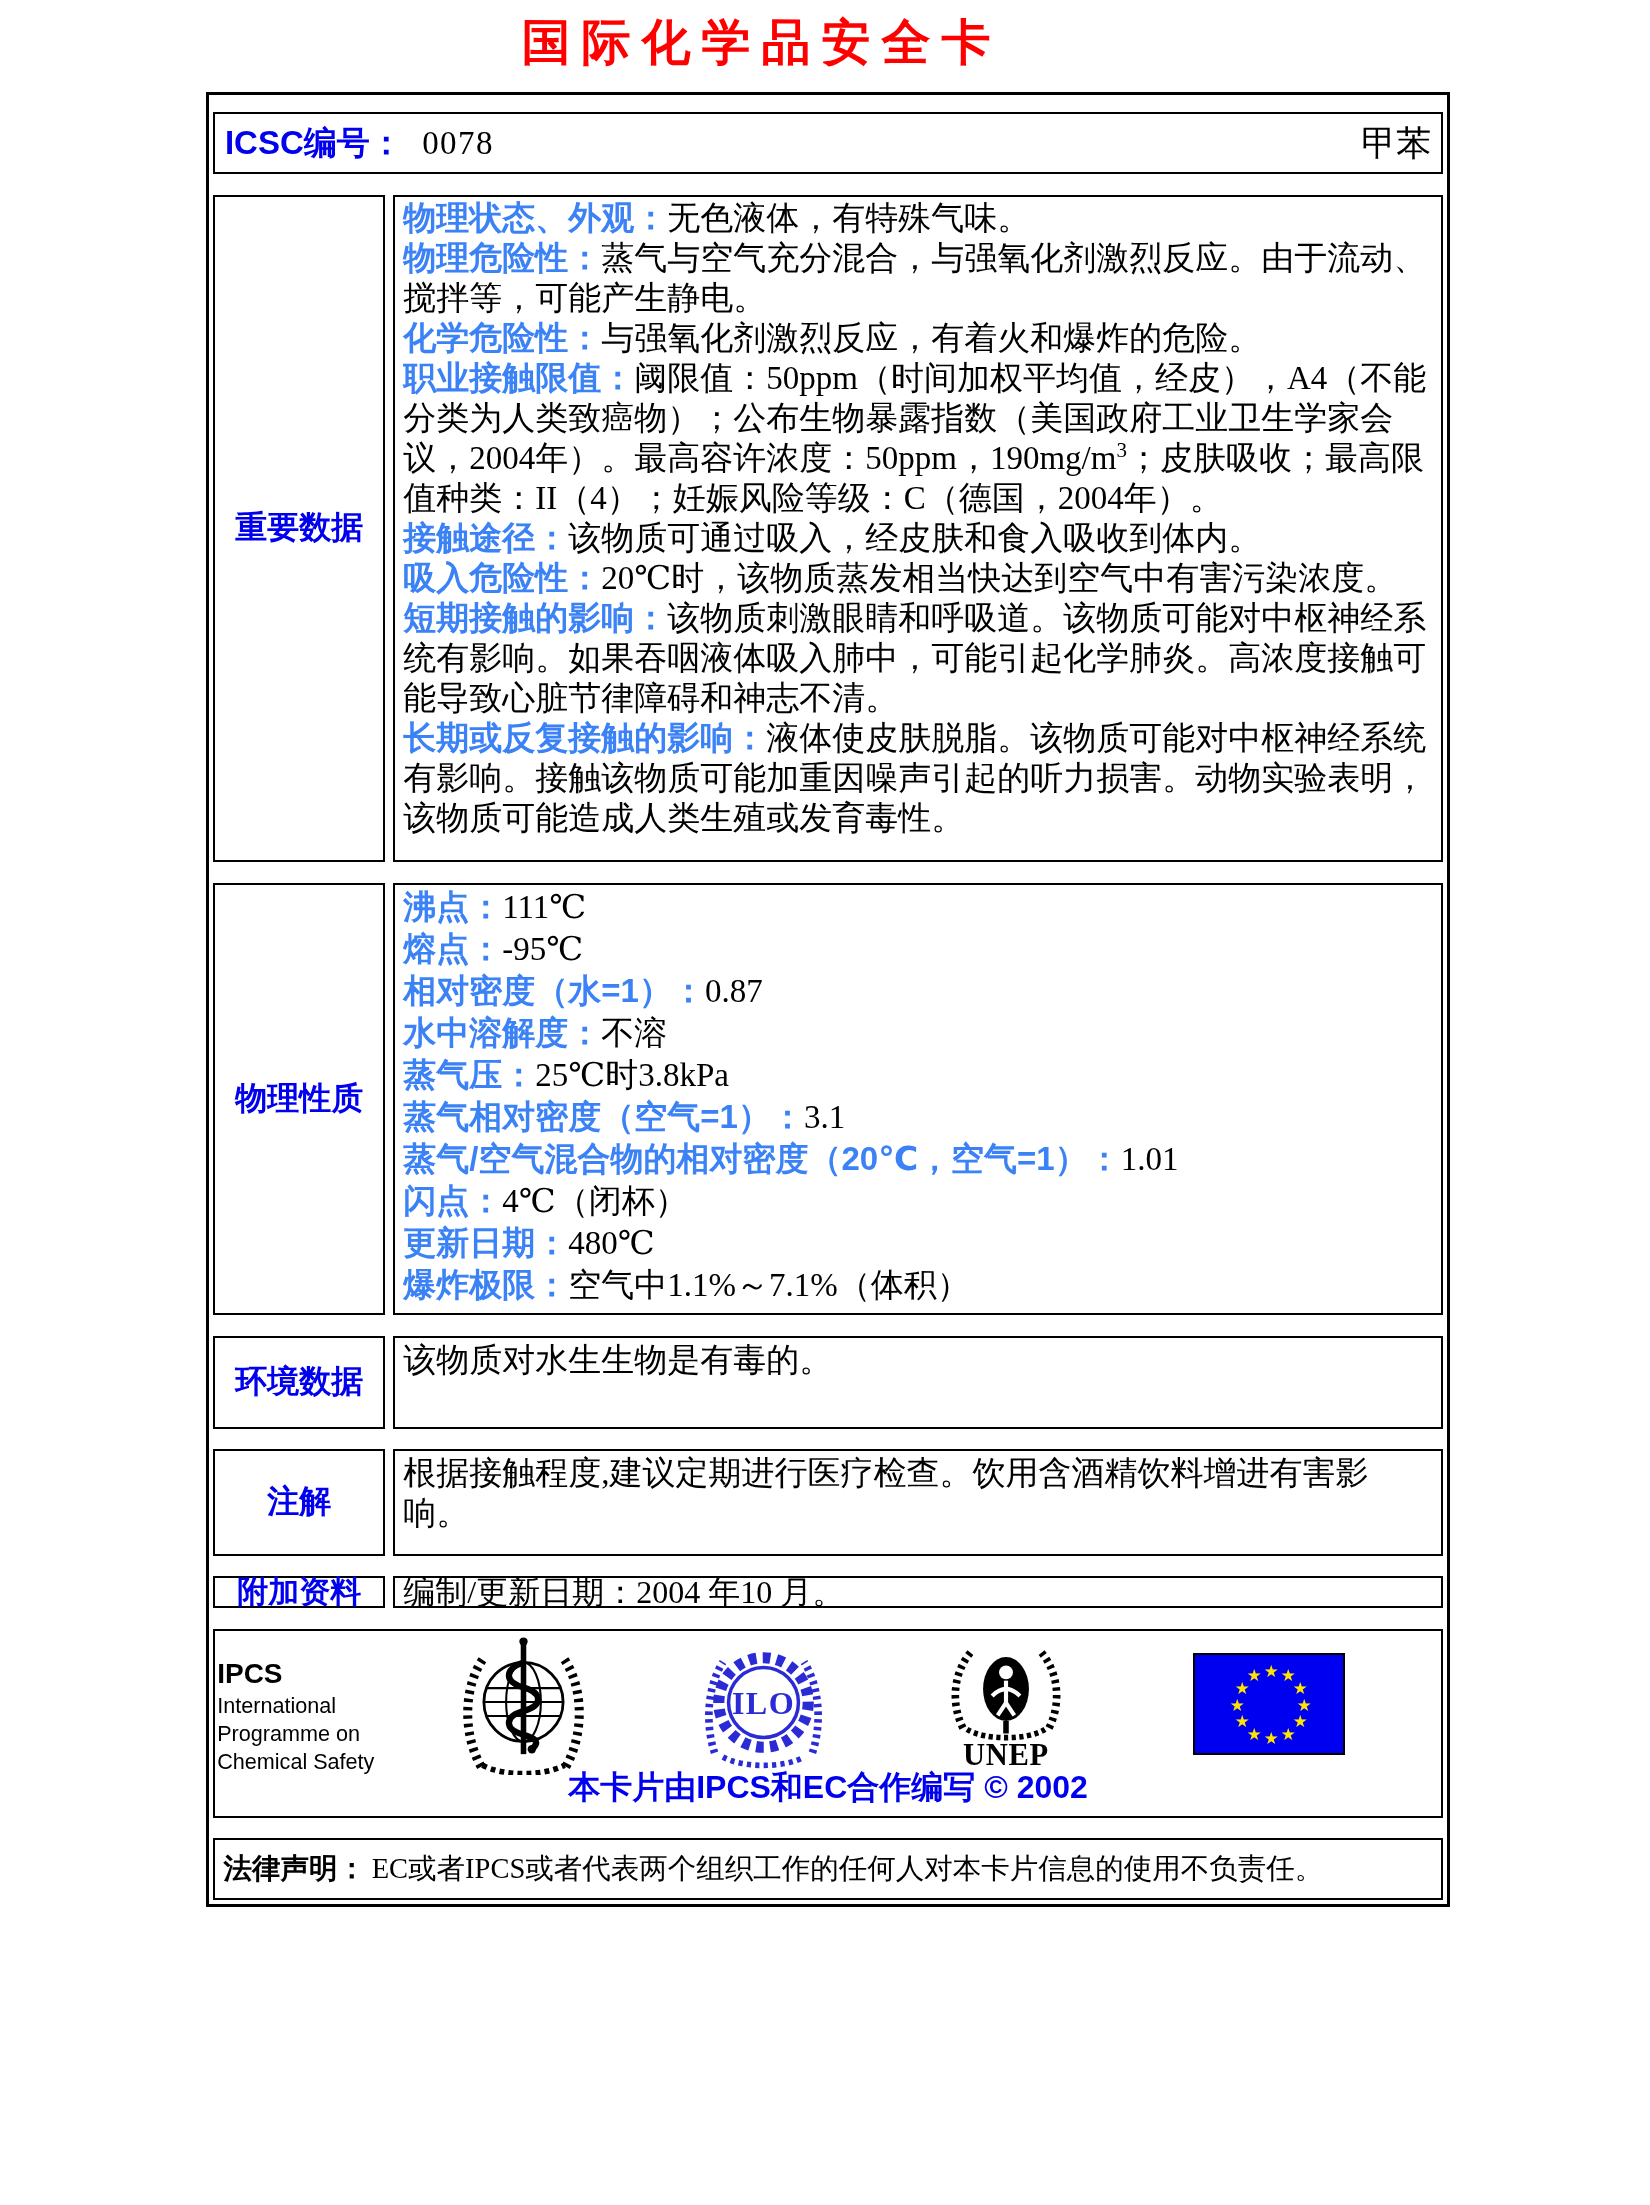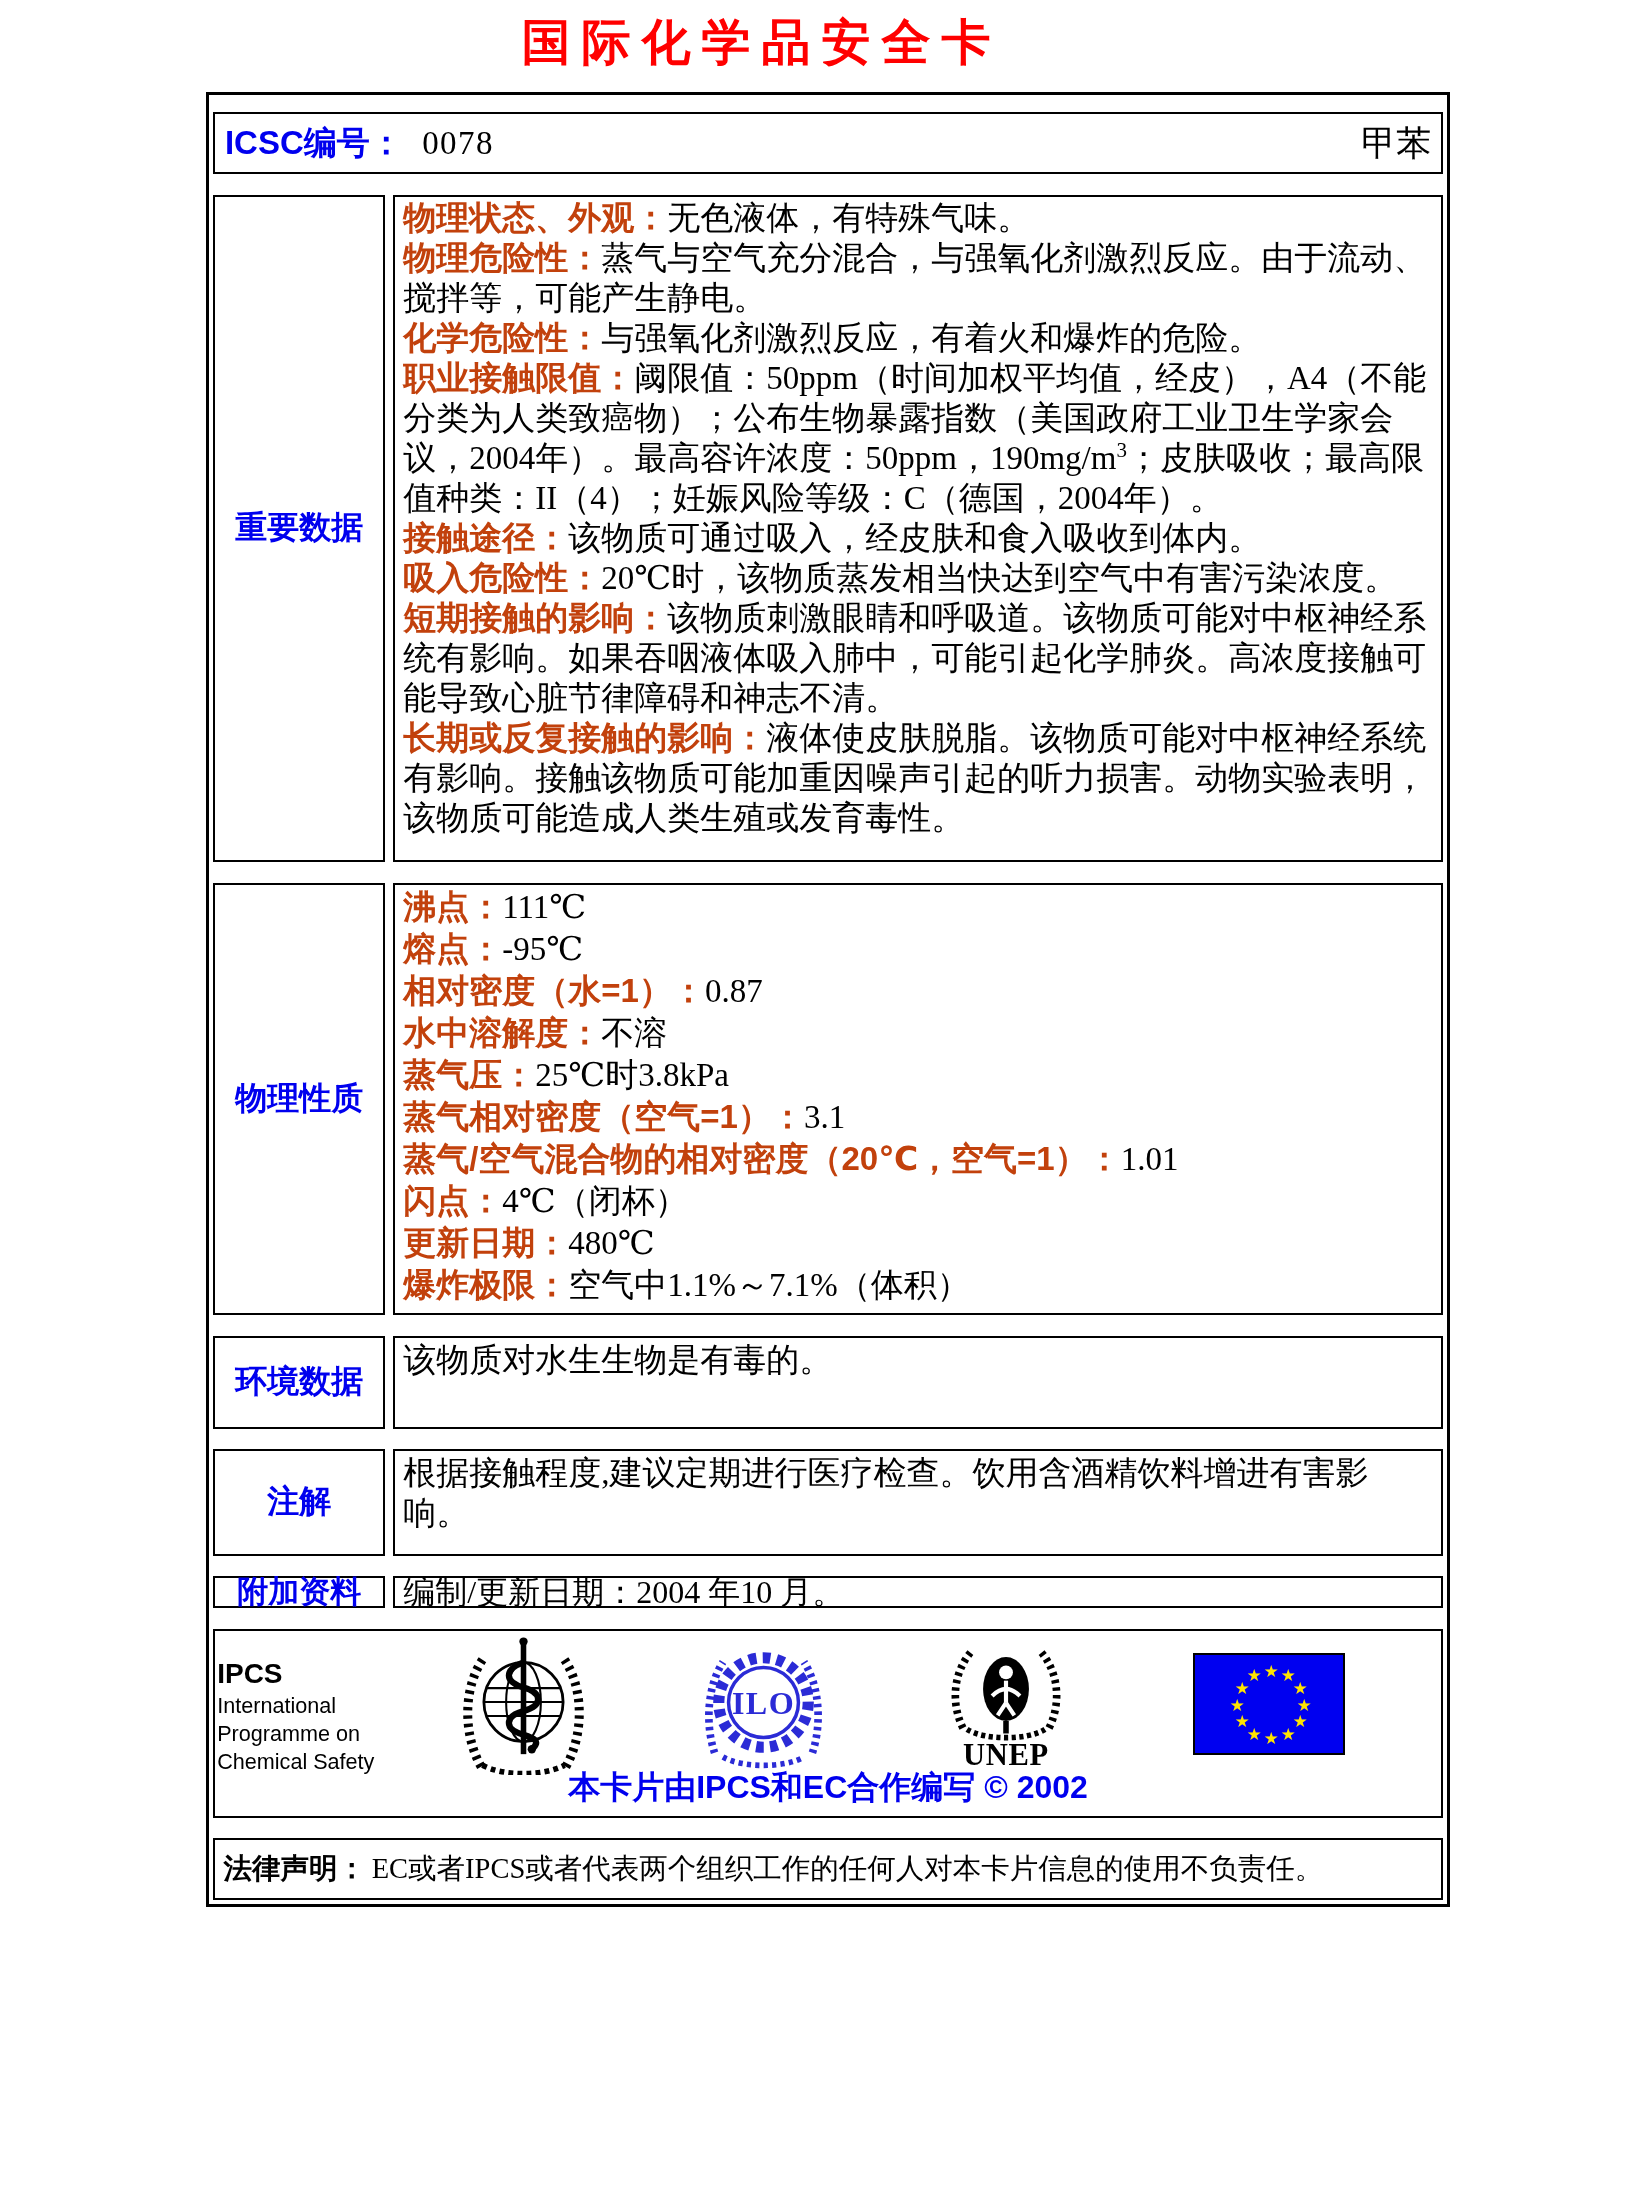--- a/index.html
+++ b/index.html
@@ -11,21 +11,21 @@
   .card{position:absolute;left:206px;top:92px;width:1244px;height:1815px;
         box-sizing:border-box;border:3.5px solid #000;padding:4.2px;
         display:flex;flex-direction:column;gap:7.7px;background:#fff;}
   .row{display:flex;gap:7.7px;box-sizing:border-box;}
   .cell{border:2.1px solid #000;box-sizing:border-box;background:#fff;margin-top:13px;}
   .label-cell{width:172px;flex:0 0 172px;display:flex;align-items:center;justify-content:center;
         color:#0000EE;font-weight:bold;font-size:32px;
         font-family:"Liberation Sans","DejaVu Sans",sans-serif;text-align:center;}
   .content-cell{flex:1;padding:1.4px 8.4px;font-size:33px;line-height:40px;overflow:hidden;}
   .content-cell p{margin:0;}
-  .k{color:#c2410c;font-weight:bold;font-family:"Liberation Sans","DejaVu Sans",sans-serif;}
+  .k{color:#3b82f6;font-weight:bold;font-family:"Liberation Sans","DejaVu Sans",sans-serif;}
   sup{font-size:21px;line-height:0;}
   
   .r-header{height:63px;align-items:center;display:flex;padding:0 9.7px;font-size:33px;}
   .r-header .icsc-label{color:#0000EE;font-weight:bold;font-family:"Liberation Sans","DejaVu Sans",sans-serif;}
   .r-header .icsc-num{margin-left:19.5px;letter-spacing:1.4px;}
   .r-header .chem{margin-left:auto;font-size:35px;}
   .r-important{height:697px;}
   .r-physical{height:456px;}
   .r-physical .content-cell{line-height:41px;}
   .r-env{height:108px;}

